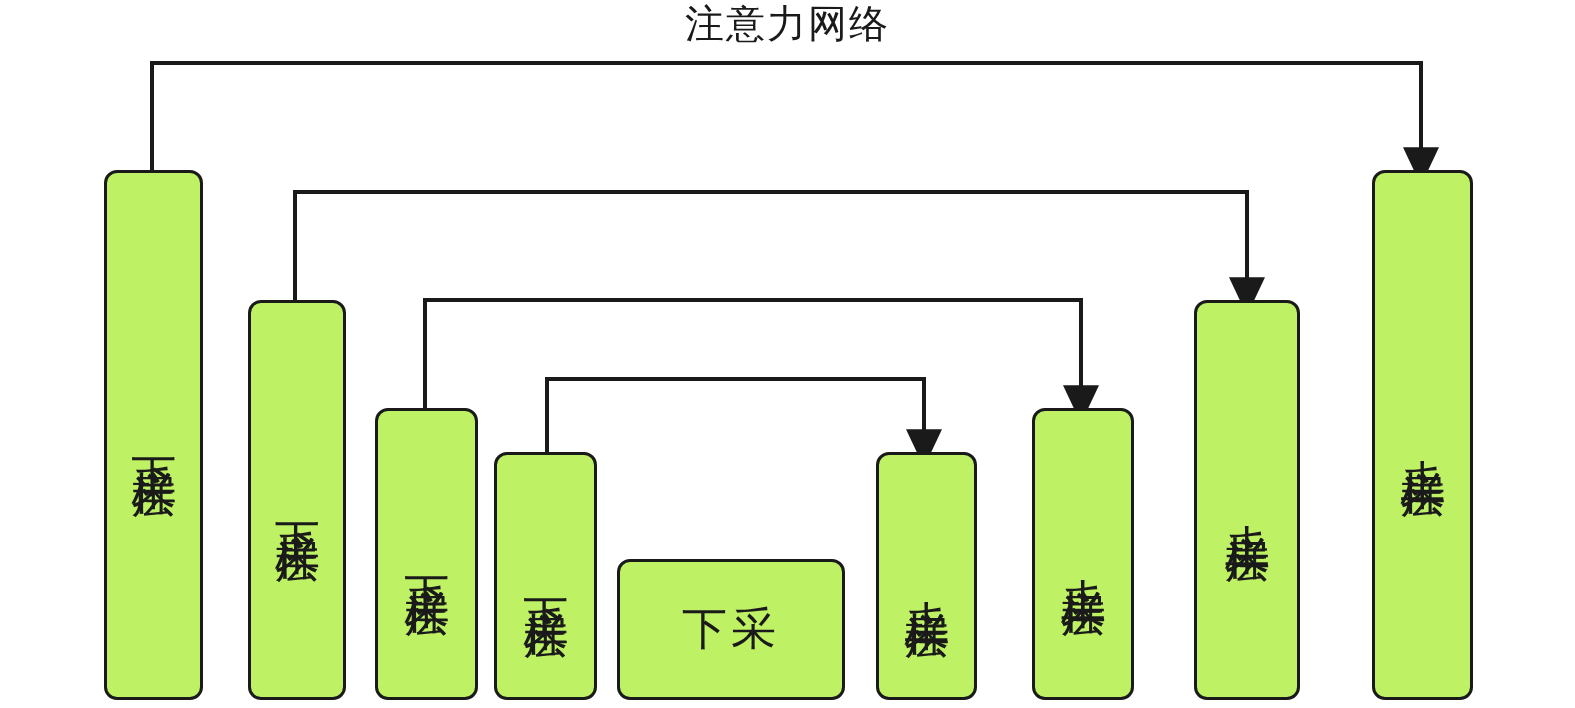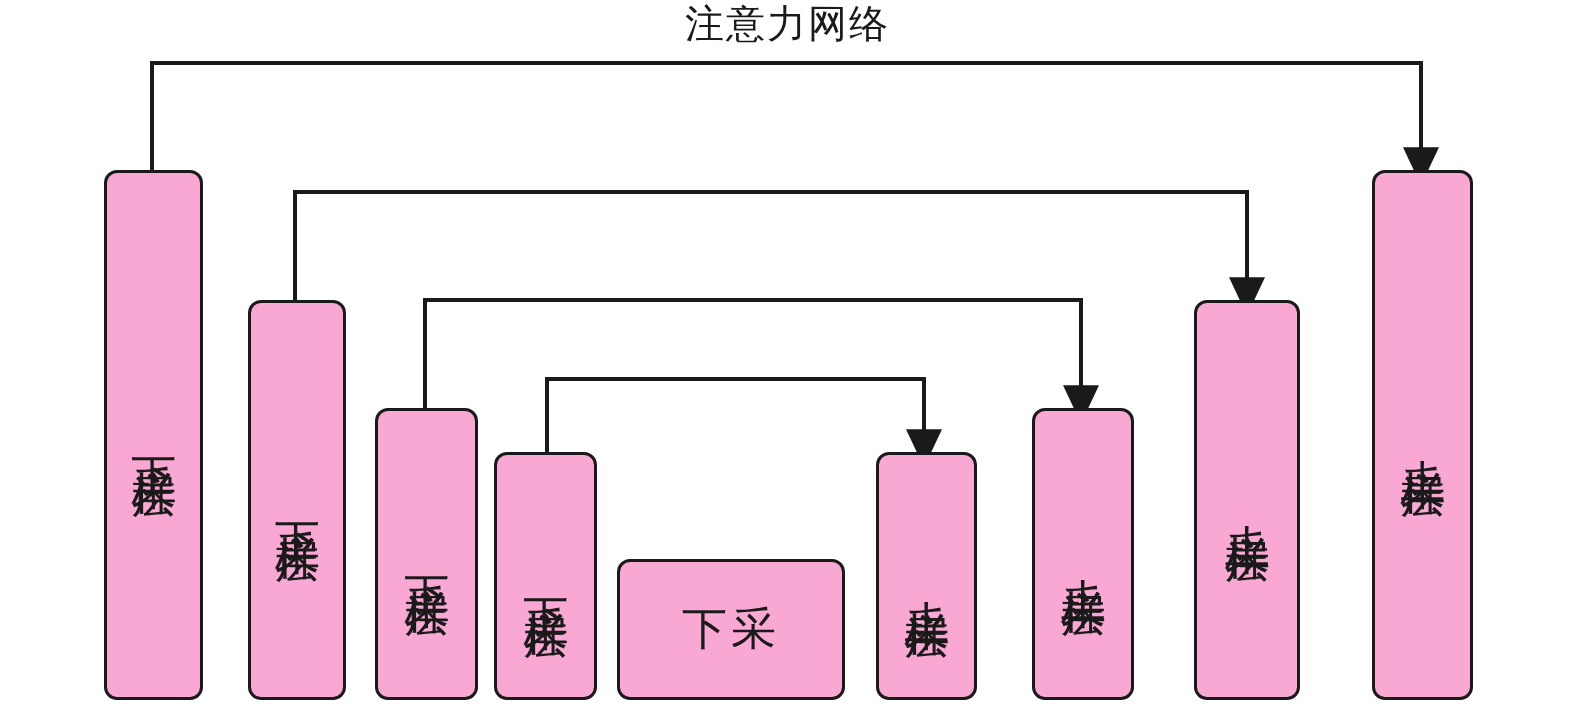--- a/index.html
+++ b/index.html
@@ -36,21 +36,21 @@
     left: 0;
     top: 0;
     width: 1575px;
     height: 708px;
   }
   .node {
     position: absolute;
     box-sizing: border-box;
     border: 3.5px solid #1a1a1a;
     border-radius: 13px;
-    background: #f9a8d4;
+    background: #bef264;
     display: flex;
     align-items: center;
     justify-content: center;
     color: #1a1a1a;
   }
   .node .label-v {
     writing-mode: vertical-rl;
     text-orientation: upright;
     font-size: 45px;
     line-height: 1.08;

